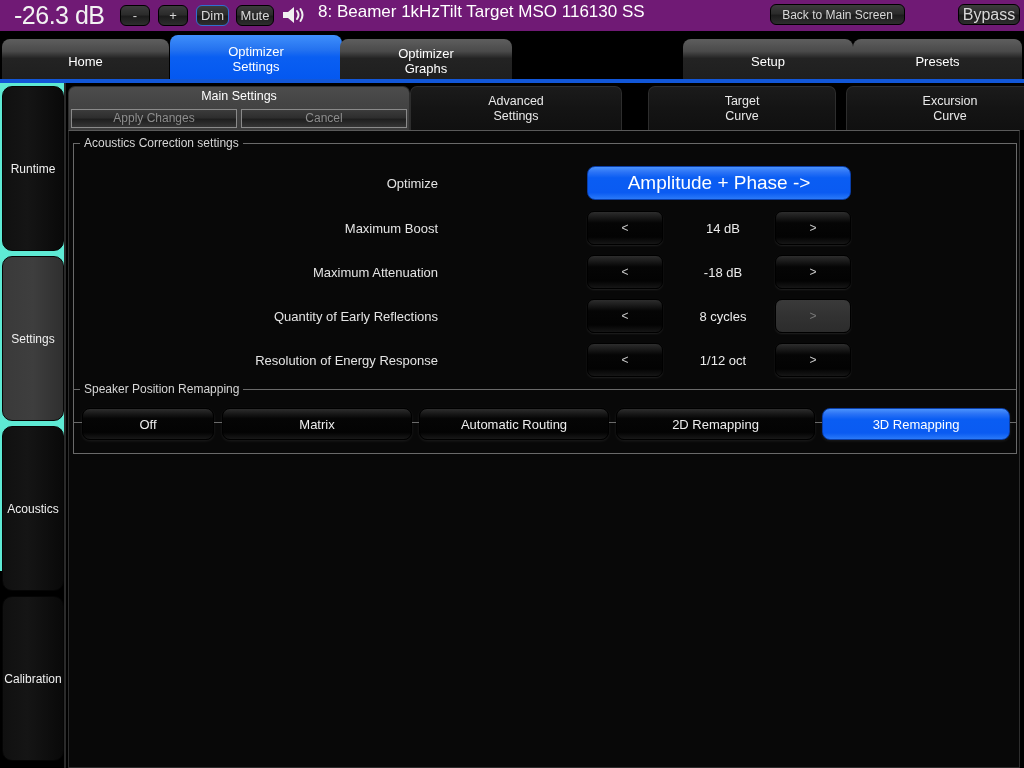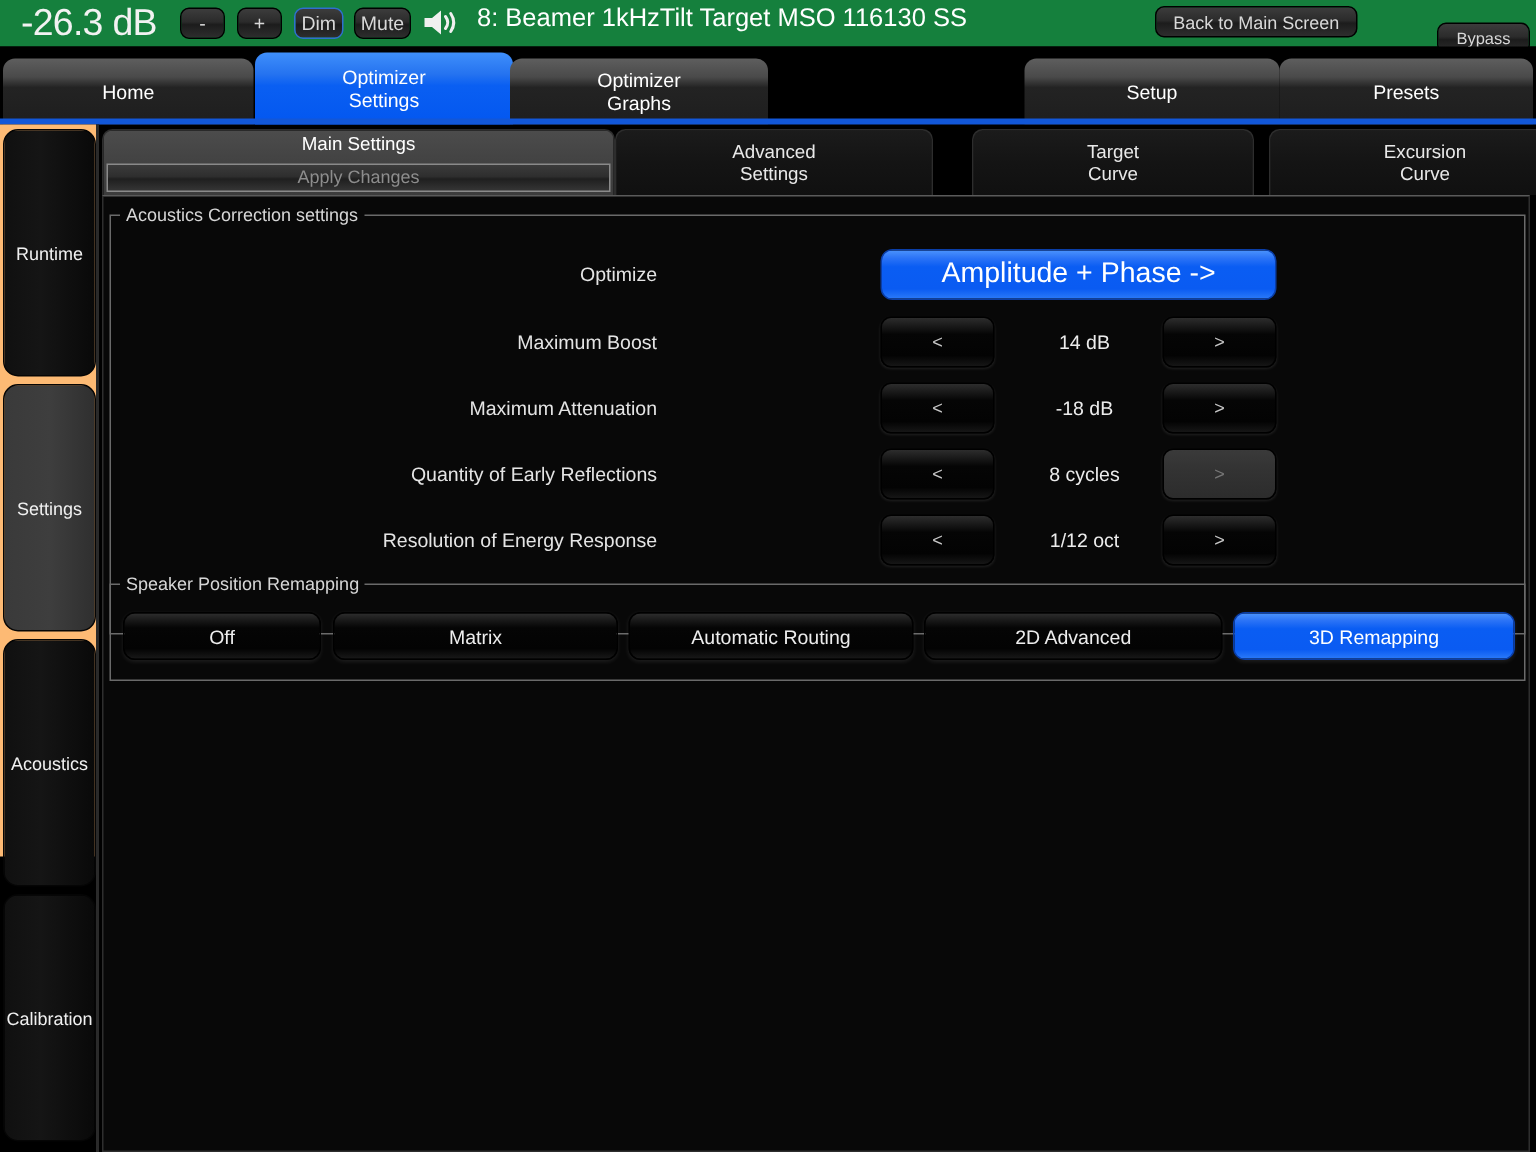--- a/index.html
+++ b/index.html
@@ -6,21 +6,21 @@
   html, body {
     width: 1024px; height: 768px;
     background: #000;
     font-family: "Liberation Sans", sans-serif;
     overflow: hidden;
   }
 
   
   #topbar {
     position: absolute; left: 0; top: 0; width: 1024px; height: 31px;
-    background: #15803d;
+    background: #701a75;
   }
   #volume-readout {
     position: absolute; left: 14px; top: 1px;
     font-size: 25px; color: #f2f2f2; letter-spacing: -0.5px;
   }
   .pill {
     position: absolute; top: 5px; height: 21px;
     border-radius: 6px;
     background: linear-gradient(to bottom, #3c3c3c 0%, #2b2b2b 45%, #1c1c1c 55%, #2e2e2e 100%);
     color: #d8d8d8; font-size: 13px;
@@ -35,21 +35,21 @@
   #btn-mute  { left: 236px; width: 38px; }
   #speaker-icon {
     position: absolute; left: 281px; top: 4px; width: 26px; height: 22px;
     color: #f0f0f0;
   }
   #preset-title {
     position: absolute; left: 318px; top: 2px;
     font-size: 17px; color: #ffffff; white-space: nowrap;
   }
   #btn-back-main { right: 119px; width: 135px; top: 4px; font-size: 12px; }
-  #btn-bypass    { right: 4px;  width: 62px;  top: 15px; font-size: 11px; }
+  #btn-bypass    { right: 4px;  width: 62px;  top: 4px; font-size: 16px; }
 
   
   #tabbar {
     position: absolute; left: 0; top: 31px; width: 1024px; height: 52px;
     background: #000;
   }
   .mtab {
     position: absolute; top: 8px; height: 44px;
     border-radius: 8px 8px 0 0;
     display: flex; flex-direction: column; align-items: center; justify-content: center;
@@ -61,21 +61,21 @@
     top: 4px; height: 48px;
   }
   #tab-underline {
     position: absolute; left: 0; top: 79px; width: 1024px; height: 4px;
     background: #1257d8;
   }
 
   
   #sidebar {
     position: absolute; left: 0; top: 83px; width: 64px; height: 488px;
-    background: #fdba74;
+    background: #5eead4;
   }
   .sitem {
     position: absolute; left: 2px; width: 62px;
     border-radius: 10px;
     display: flex; align-items: center; justify-content: center;
     color: #f0f0f0; font-size: 12px;
     background: linear-gradient(to right, #101010 0%, #151515 40%, #090909 100%);
     border: 1px solid #050505;
   }
   .sitem.active {
@@ -239,20 +239,21 @@
       <span>Calibration</span>
     </div>
   </div>
 <div id="sidebar-divider"></div>
 
 <div id="subtabbar">
     <div class="stab active" style="left: 0px; width: 342px;">
       <span class="stab-title">Main Settings</span>
       <div class="actionrow">
         <div class="actbtn">Apply Changes</div>
+        <div class="actbtn">Cancel</div>
       </div>
     </div>
     <div class="stab" style="left: 342px; width: 212px;">
       <span class="stab-title">Advanced</span>
       <span>Settings</span>
     </div>
     <div class="stab" style="left: 580px; width: 188px;">
       <span class="stab-title">Target</span>
       <span>Curve</span>
     </div>
@@ -299,18 +300,18 @@
         </div>
       </div>
   </div>
 
   <div class="groupbox" id="gb-remap">
     <div class="grouplabel">Speaker Position Remapping</div>
     <div id="remap-buttons">
         <div class="remapbtn" style="left: 8px; width: 132px;">Off</div>
         <div class="remapbtn" style="left: 148px; width: 190px;">Matrix</div>
         <div class="remapbtn" style="left: 345px; width: 190px;">Automatic Routing</div>
-        <div class="remapbtn" style="left: 542px; width: 199px;">2D Advanced</div>
+        <div class="remapbtn" style="left: 542px; width: 199px;">2D Remapping</div>
         <div class="remapbtn selected" style="left: 748px; width: 188px;">3D Remapping</div>
       </div>
   </div>
 
 </div>
 
 </body></html>

